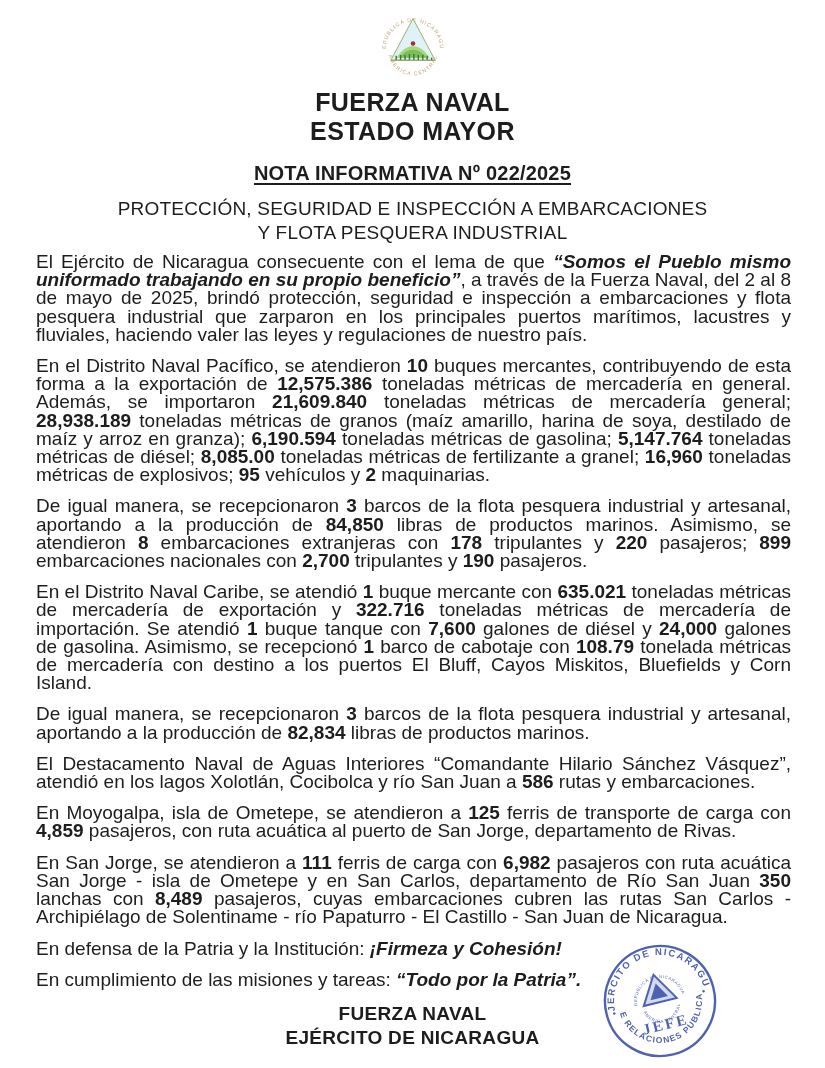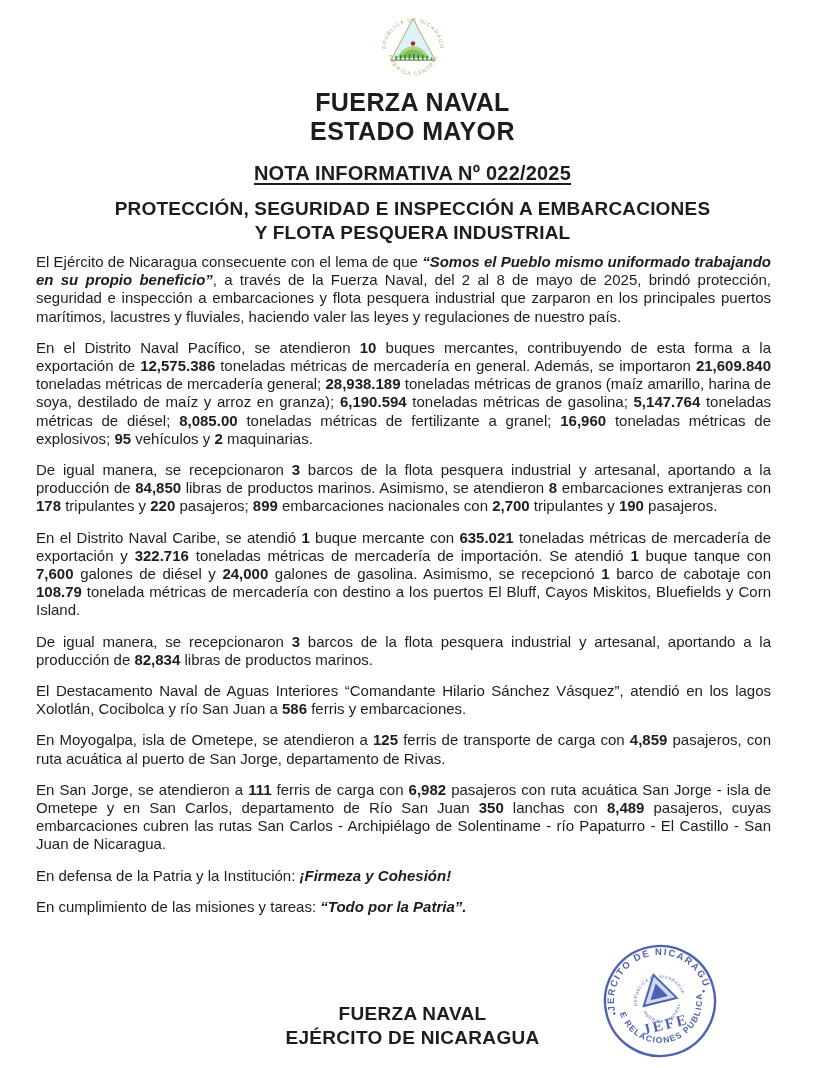--- a/index.html
+++ b/index.html
@@ -6,22 +6,22 @@
   .page{
     width:825px;height:1068px;margin:0 auto;background:#ffffff;
     font-family:"Liberation Sans","DejaVu Sans",sans-serif;
     color:#1d1d1d;position:relative;overflow:hidden;
   }
   .header{text-align:center;padding-top:8px;}
   .emblem-wrap{height:78px;}
   .org-title{font-size:25px;font-weight:bold;line-height:29px;letter-spacing:.4px;margin-top:2px;}
   .note-no{display:inline-block;font-size:20px;font-weight:bold;margin-top:16px;
     text-decoration:underline;text-underline-offset:3px;letter-spacing:.2px;}
-  .subject{font-size:19px;font-weight:bold;line-height:24px;margin-top:12px;letter-spacing:.2px;}
-  .doc-body{padding:8px 54px 0 36px;text-align:justify;font-size:15px;line-height:18.2px;}
+  .subject{font-size:19px;font-weight:normal;line-height:24px;margin-top:12px;letter-spacing:.2px;}
+  .doc-body{padding:8px 34px 0 36px;text-align:justify;font-size:19px;line-height:18.2px;}
   .para{margin:0 0 13px 0;}
   .b{font-weight:bold;}
   .i{font-style:italic;}
   .footer{position:absolute;left:0;right:0;top:1002px;text-align:center;
     font-size:19px;font-weight:bold;line-height:24px;letter-spacing:.3px;}
   .stamp{position:absolute;left:597px;top:938px;width:126px;height:126px;
     transform:rotate(-14deg);opacity:.9;pointer-events:none;}
 </style>
 </head>
 <body>
@@ -76,21 +76,21 @@
       <div>Y FLOTA PESQUERA INDUSTRIAL</div>
     </div>
   </div>
 
   <div class="doc-body" id="doc-body">
       <p class="para"><span>El Ejército de Nicaragua consecuente con el lema de que </span><span class="b i">“Somos el Pueblo mismo uniformado trabajando en su propio beneficio”</span><span>, a través de la Fuerza Naval, del 2 al 8 de mayo de 2025, brindó protección, seguridad e inspección a embarcaciones y flota pesquera industrial que zarparon en los principales puertos marítimos, lacustres y fluviales, haciendo valer las leyes y regulaciones de nuestro país.</span></p>
       <p class="para"><span>En el Distrito Naval Pacífico, se atendieron </span><span class="b">10</span><span> buques mercantes, contribuyendo de esta forma a la exportación de </span><span class="b">12,575.386</span><span> toneladas métricas de mercadería en general. Además, se importaron </span><span class="b">21,609.840</span><span> toneladas métricas de mercadería general; </span><span class="b">28,938.189</span><span> toneladas métricas de granos (maíz amarillo, harina de soya, destilado de maíz y arroz en granza); </span><span class="b">6,190.594</span><span> toneladas métricas de gasolina; </span><span class="b">5,147.764</span><span> toneladas métricas de diésel; </span><span class="b">8,085.00</span><span> toneladas métricas de fertilizante a granel; </span><span class="b">16,960</span><span> toneladas métricas de explosivos; </span><span class="b">95</span><span> vehículos y </span><span class="b">2</span><span> maquinarias.</span></p>
       <p class="para"><span>De igual manera, se recepcionaron </span><span class="b">3</span><span> barcos de la flota pesquera industrial y artesanal, aportando a la producción de </span><span class="b">84,850</span><span> libras de productos marinos. Asimismo, se atendieron </span><span class="b">8</span><span> embarcaciones extranjeras con </span><span class="b">178</span><span> tripulantes y </span><span class="b">220</span><span> pasajeros; </span><span class="b">899</span><span> embarcaciones nacionales con </span><span class="b">2,700</span><span> tripulantes y </span><span class="b">190</span><span> pasajeros.</span></p>
       <p class="para"><span>En el Distrito Naval Caribe, se atendió </span><span class="b">1</span><span> buque mercante con </span><span class="b">635.021</span><span> toneladas métricas de mercadería de exportación y </span><span class="b">322.716</span><span> toneladas métricas de mercadería de importación. Se atendió </span><span class="b">1</span><span> buque tanque con </span><span class="b">7,600</span><span> galones de diésel y </span><span class="b">24,000</span><span> galones de gasolina. Asimismo, se recepcionó </span><span class="b">1</span><span> barco de cabotaje con </span><span class="b">108.79</span><span> tonelada métricas de mercadería con destino a los puertos El Bluff, Cayos Miskitos, Bluefields y Corn Island.</span></p>
       <p class="para"><span>De igual manera, se recepcionaron </span><span class="b">3</span><span> barcos de la flota pesquera industrial y artesanal, aportando a la producción de </span><span class="b">82,834</span><span> libras de productos marinos.</span></p>
-      <p class="para"><span>El Destacamento Naval de Aguas Interiores “Comandante Hilario Sánchez Vásquez”, atendió en los lagos Xolotlán, Cocibolca y río San Juan a </span><span class="b">586</span><span> ferris y embarcaciones.</span></p>
+      <p class="para"><span>El Destacamento Naval de Aguas Interiores “Comandante Hilario Sánchez Vásquez”, atendió en los lagos Xolotlán, Cocibolca y río San Juan a </span><span class="b">586</span><span> rutas y embarcaciones.</span></p>
       <p class="para"><span>En Moyogalpa, isla de Ometepe, se atendieron a </span><span class="b">125</span><span> ferris de transporte de carga con </span><span class="b">4,859</span><span> pasajeros, con ruta acuática al puerto de San Jorge, departamento de Rivas.</span></p>
       <p class="para"><span>En San Jorge, se atendieron a </span><span class="b">111</span><span> ferris de carga con </span><span class="b">6,982</span><span> pasajeros con ruta acuática San Jorge - isla de Ometepe y en San Carlos, departamento de Río San Juan </span><span class="b">350</span><span> lanchas con </span><span class="b">8,489</span><span> pasajeros, cuyas embarcaciones cubren las rutas San Carlos - Archipiélago de Solentiname - río Papaturro - El Castillo - San Juan de Nicaragua.</span></p>
       <p class="para"><span>En defensa de la Patria y la Institución: </span><span class="b i">¡Firmeza y Cohesión!</span></p>
       <p class="para"><span>En cumplimiento de las misiones y tareas: </span><span class="b i">“Todo por la Patria”.</span></p>
     </div>
 
   <div class="footer">
     <div>FUERZA NAVAL</div>
     <div>EJÉRCITO DE NICARAGUA</div>
   </div>

